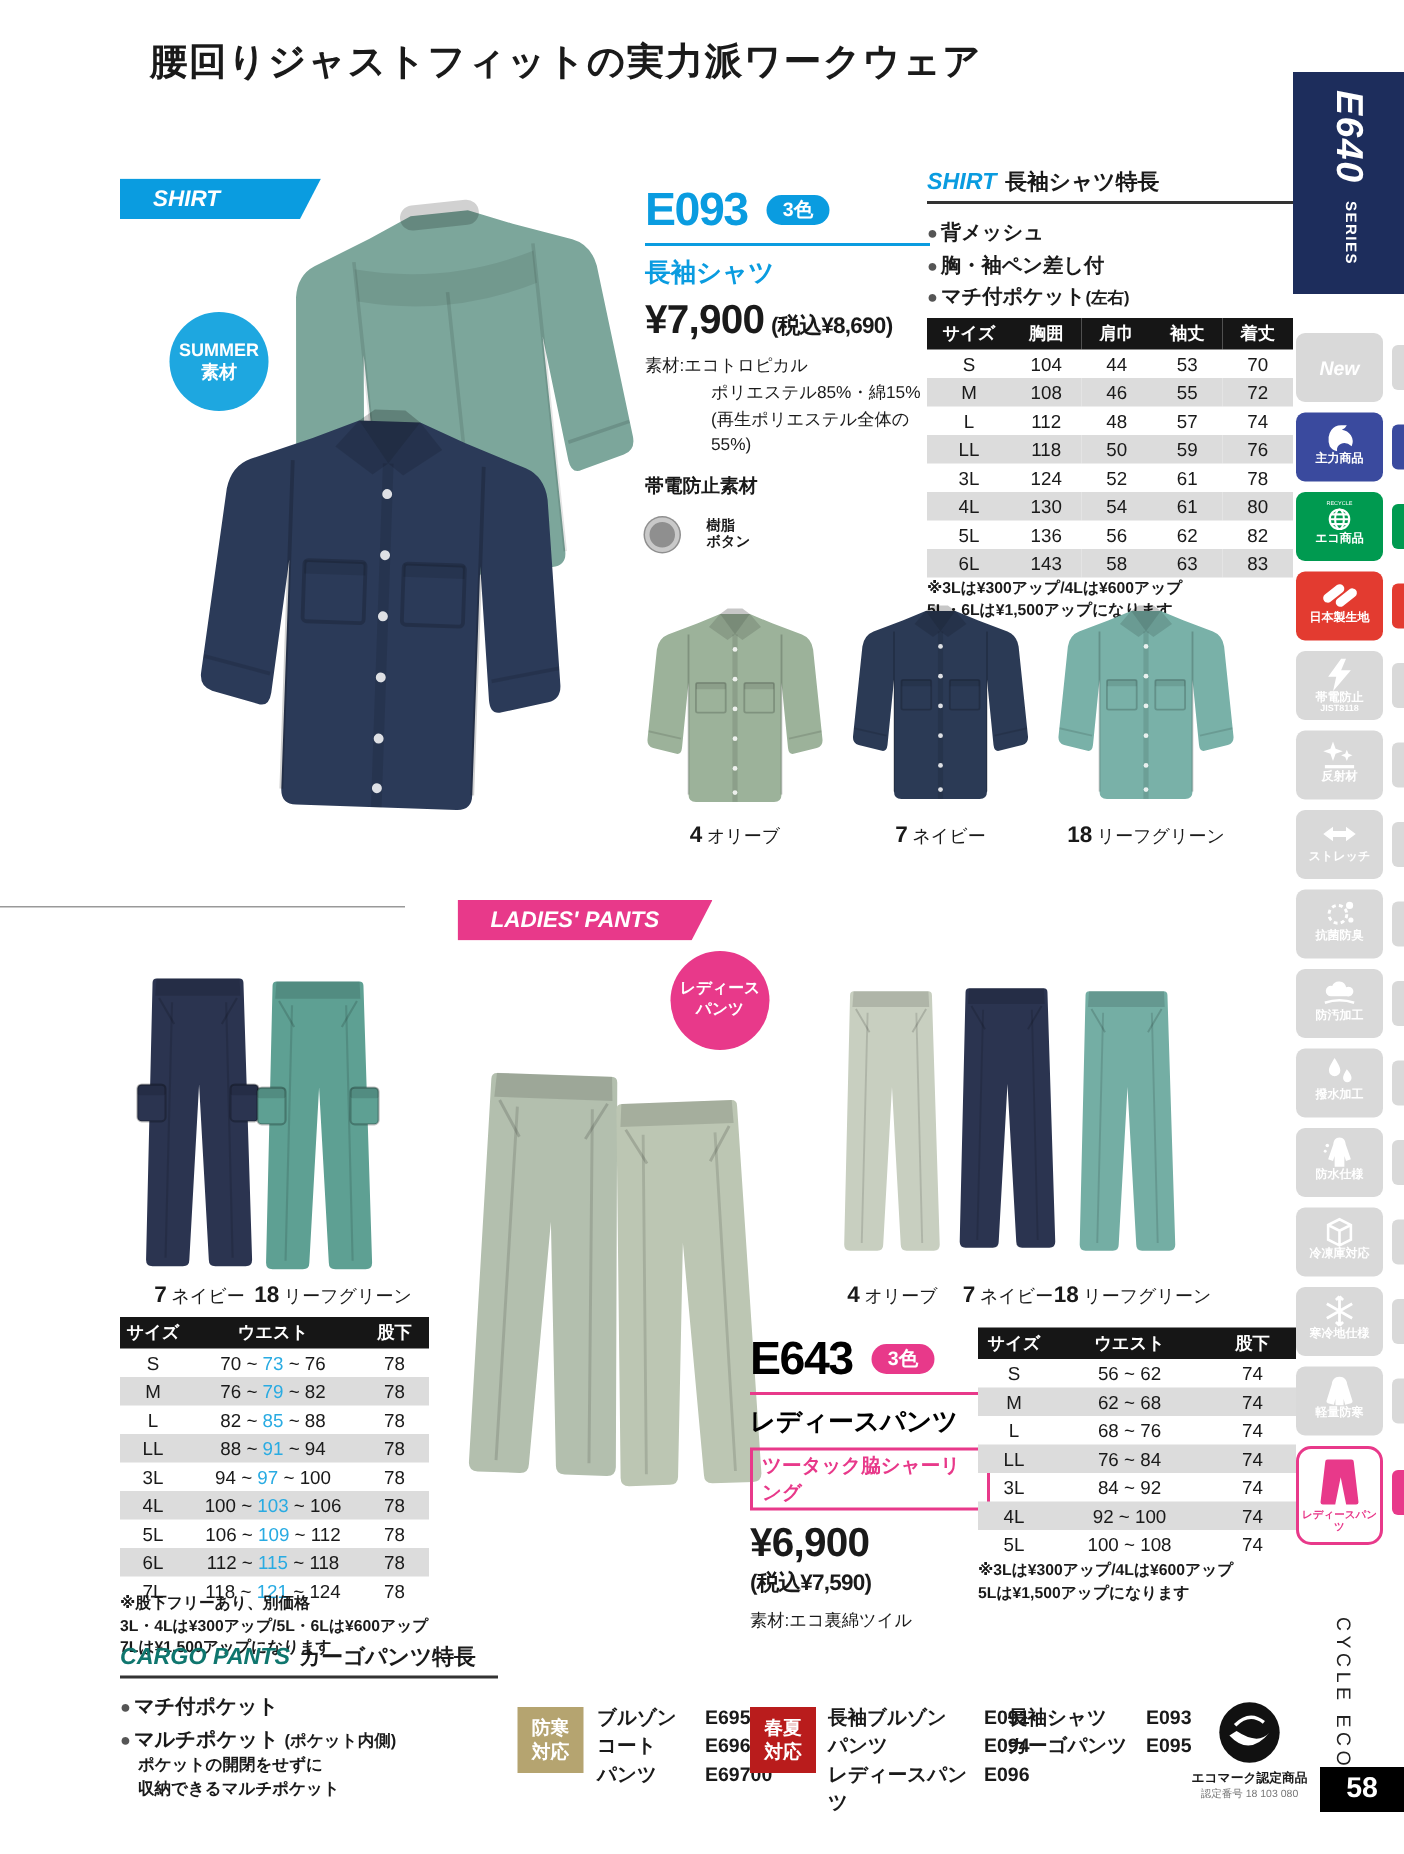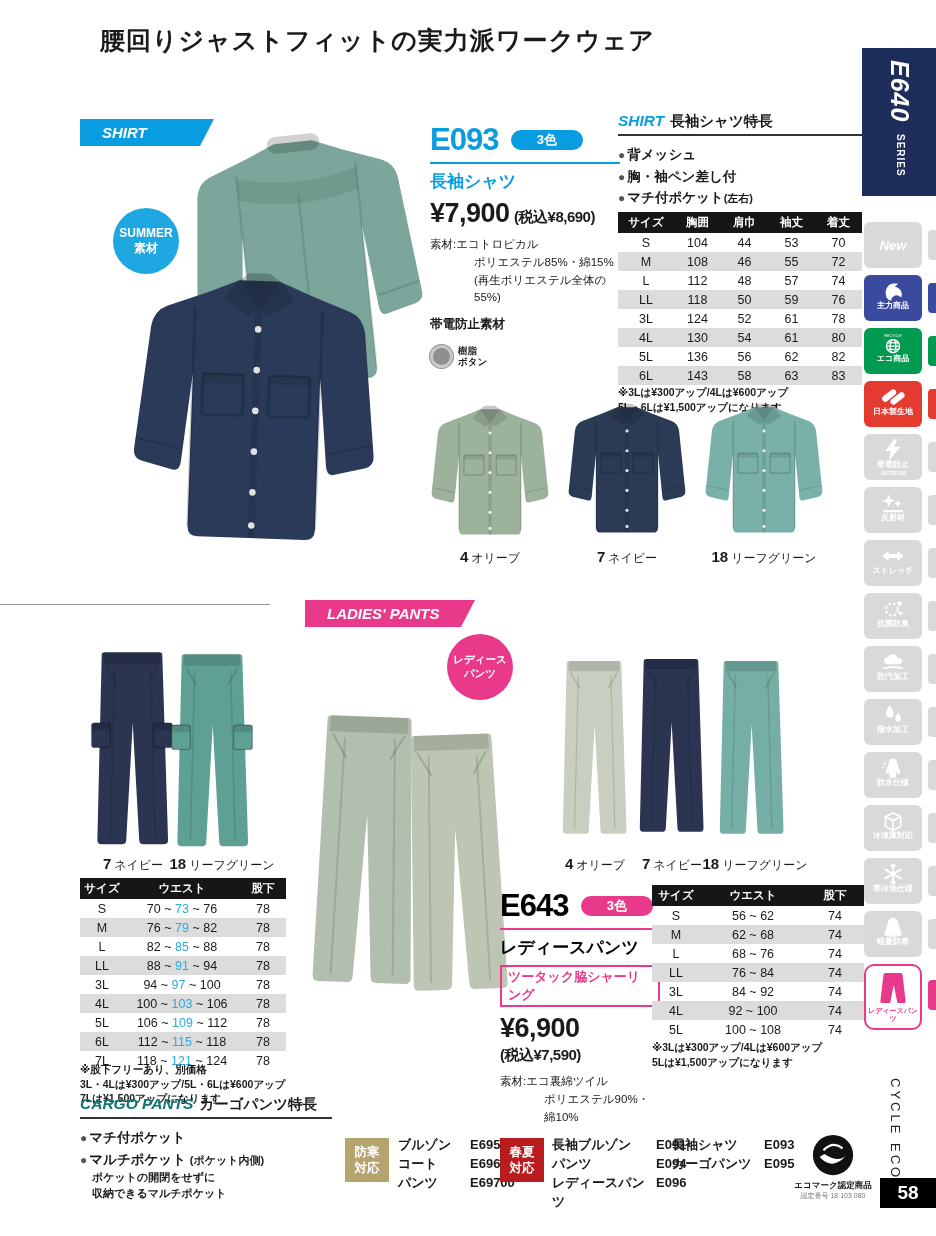--- a/index.html
+++ b/index.html
@@ -21,32 +21,32 @@
 
   
   .round-badge{border-radius:50%;color:#fff;text-align:center;display:flex;flex-direction:column;justify-content:center;font-weight:bold}
   .summer{left:113px;top:208px;width:66px;height:66px;background:#1ea7e0;font-size:12px;line-height:1.25}
   .ladiesb{left:447px;top:634px;width:66px;height:66px;background:#e8398a;font-size:10.5px;line-height:1.3}
 
   
   .pcode{font-size:31px;font-weight:bold;letter-spacing:-1px}
   .blue{color:#0a9ce0}.pink{color:#000000}
   .cbadge{display:inline-block;color:#fff;font-weight:bold;font-size:13px;border-radius:11px;
-          padding:1px 26px;vertical-align:6px;margin-left:8px}
+          padding:1px 11px;vertical-align:6px;margin-left:8px}
   .cbadge.bgblue{background:#0a9ce0}.cbadge.bgpink{background:#e8398a}
   .rule{height:2px}
   .pname{font-size:17px;font-weight:bold}
   .price{font-size:27px;font-weight:bold;letter-spacing:-0.5px}
   .ptax{font-size:15px;font-weight:bold;letter-spacing:-0.5px}
   .mat{font-size:11.5px;line-height:1.55}
   .mat div:nth-child(n+2){padding-left:44px}
   .fbox{display:inline-block;border:2px solid #e8398a;color:#e8398a;font-weight:bold;font-size:13px;padding:1px 6px}
 
   
-  .resin{display:flex;align-items:center;gap:5px}
+  .resin{display:flex;align-items:center;gap:18px}
   .resin .dot{width:17px;height:17px;border-radius:50%;background:#8f8f8f;border:3px solid #c9c9c9;box-shadow:0 0 0 1px #8f8f8f}
   .resin .txt{font-size:9.5px;font-weight:bold;line-height:1.15}
 
   
   .feat-title{font-size:14.5px;font-weight:bold;border-bottom:2px solid #333;padding-bottom:3px}
   .feat-title .en{font-style:italic;font-size:15.5px;margin-right:6px}
   .feat-title .en.navy{color:#0f766e}
   .bullets{margin-top:8px;font-size:13.5px;font-weight:bold;line-height:1.6}
   .bullets .dotc{color:#555;margin-right:2px;font-size:12px}
   .bullets .sub{font-size:11px}
@@ -428,21 +428,20 @@
       <span class="cbadge bgpink">3色</span>
     </div>
     <div class="rule" style="background:#e8398a;margin:4px 0 6px"></div>
     <div class="pname pink">レディースパンツ</div>
     <div style="margin-top:6px"><span class="fbox">ツータック脇シャーリング</span></div>
     <div class="price" style="margin-top:6px">¥6,900</div>
     <div class="ptax" style="margin-top:2px">(税込¥7,590)</div>
     <div class="mat" style="margin-top:8px">
 
     <div>素材:エコ裏綿ツイル</div>
-        <div>ポリエステル90%・綿10%</div>
       </div>
   </div>
 
   <table class="abs t rt" style="left:652px;top:885px">
     <thead>
         <tr>
       <th>サイズ</th>
       <th>ウエスト</th>
       <th>股下</th>
     </tr>

